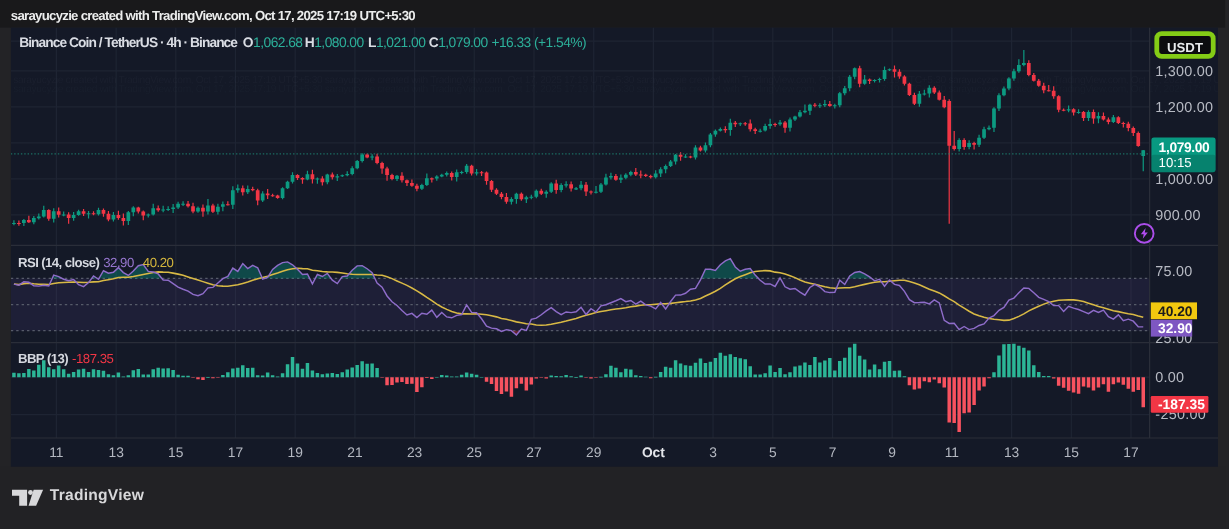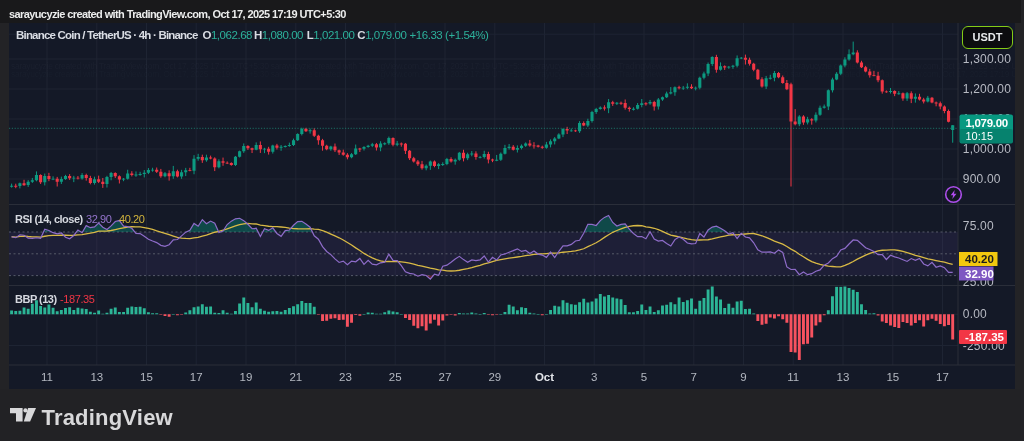--- a/index.html
+++ b/index.html
@@ -3,24 +3,24 @@
 <style>
 html,body{margin:0;padding:0;background:#232326;}
 *{box-sizing:border-box;}
 .wrap{position:relative;width:1021px;height:441px;overflow:hidden;
   font-family:"Liberation Sans",sans-serif;background:#232326;}
 .topbar{position:absolute;left:0;top:0;width:1024px;height:23px;background:#19191b;}
 .topbar span{position:absolute;left:9px;top:8px;font-size:11px;line-height:12px;font-weight:bold;letter-spacing:-0.6px;color:#eceded;white-space:nowrap;}
 .chart{position:absolute;left:9px;top:23px;width:1006px;height:366px;background:#141927;}
 .bottom{position:absolute;left:0;top:389px;width:1024px;height:52px;background:#222225;}
 .usdt{position:absolute;left:953px;top:3px;width:51px;height:23px;background:#0c0c0f;
-  border:1px solid #84cc16;border-radius:6px;color:#e8eaec;font-size:11px;font-weight:bold;
+  border:4px solid #84cc16;border-radius:6px;color:#e8eaec;font-size:11px;font-weight:bold;
   text-align:center;line-height:21px;}
 .logo{position:absolute;left:10px;top:19px;}
-.logotext{position:absolute;left:41.5px;top:16px;font-size:22px;font-weight:bold;color:#d8d8da;letter-spacing:0.2px;}
+.logotext{position:absolute;left:41.5px;top:16px;font-size:13px;font-weight:bold;color:#d8d8da;letter-spacing:0.2px;}
 </style></head>
 <body>
 <div class="wrap">
   <div class="topbar">
       <span>sarayucyzie created with TradingView.com, Oct 17, 2025 17:19 UTC+5:30</span>
     </div>
   <div class="chart">
     <svg width="1006" height="366" viewBox="0 0 1006 366">
 <path d="M38.0 0V342 M87.8 0V342 M137.5 0V342 M187.2 0V342 M237.0 0V342 M286.8 0V342 M336.5 0V342 M386.2 0V342 M436.0 0V342 M485.8 0V342 M535.5 0V342 M585.2 0V342 M635.0 0V342 M684.8 0V342 M734.5 0V342 M784.2 0V342 M834.0 0V342 M883.8 0V342 M933.5 0V342 M0 11.2H949 M0 36H949 M0 66H949 M0 96H949 M0 126H949 M0 156H949 M0 291.3H949 M0 322.5H949" stroke="#1e2433" stroke-width="1" fill="none"></path>
 <text x="2" y="46" font-size="8.5" fill="rgba(200,210,230,0.035)" letter-spacing="-0.3">sarayucyzie created with TradingView.com, Oct 17, 2025 17:19 UTC+5:30  sarayucyzie created with TradingView.com, Oct 17, 2025 17:19 UTC+5:30  sarayucyzie created with TradingView.com, Oct 17, 2025 17:19 UTC+5:30  sarayucyzie created with TradingView.com, Oct 17, 2025 17:19 UTC+5:30  sarayucyzie created with TradingView.com, Oct 17, 2025 17:19 UTC+5:30  </text>

